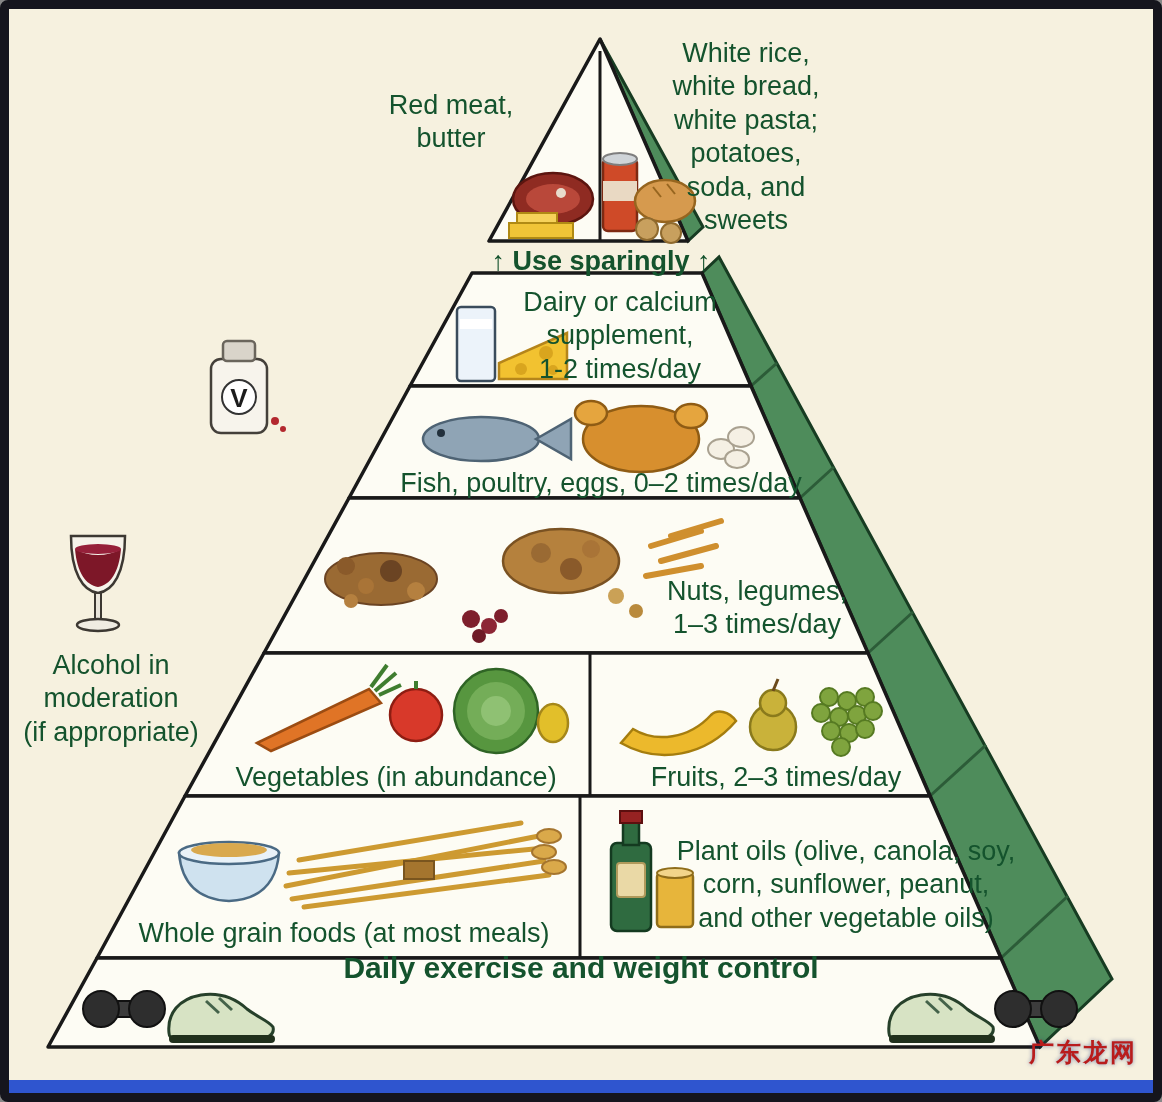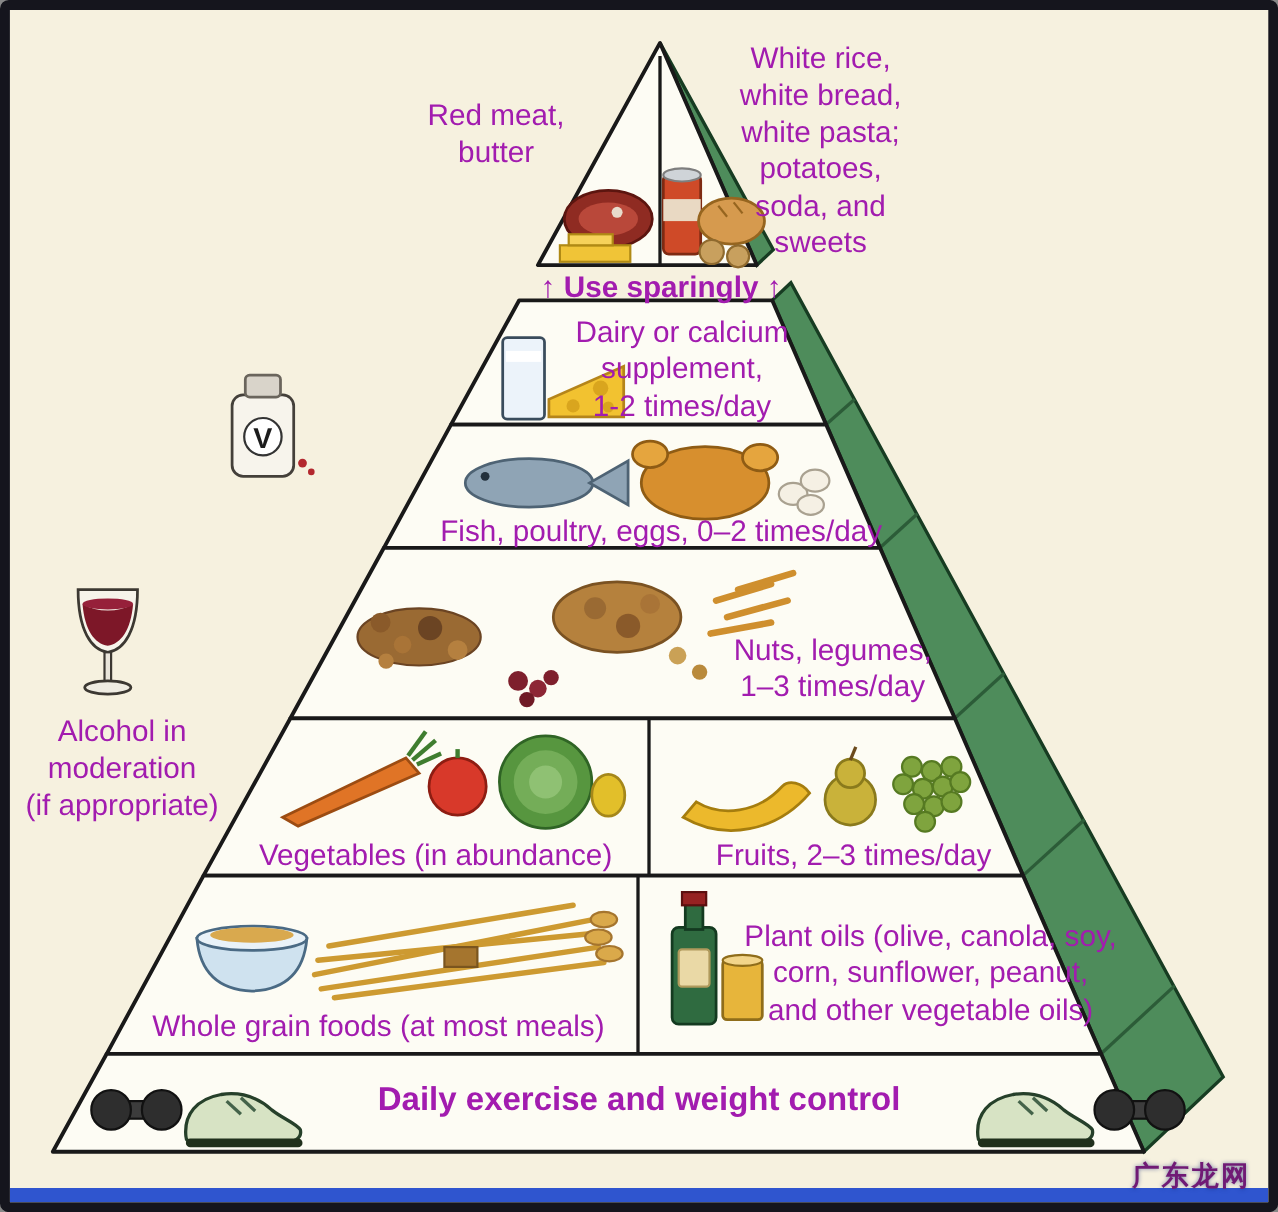--- a/index.html
+++ b/index.html
@@ -13,28 +13,28 @@
     overflow:hidden;
     font-family:"Liberation Sans", sans-serif;
   }
   .art{position:absolute;left:0;top:0;width:1144px;height:1084px;}
   .label{
     position:absolute;
     text-align:center;
     white-space:pre-line;
     font-size:27px;
     line-height:1.24;
-    color:#a21caf;
+    color:#14532d;
     font-family:"Liberation Sans", sans-serif;
   }
   .label.bold{font-weight:bold;font-size:30px;}
   .watermark{
     position:absolute;
-    right:16px;bottom:8px;
-    color:#701a75;
+    right:16px;bottom:24px;
+    color:#b91c1c;
     font-weight:bold;
     font-size:25px;
     letter-spacing:2px;
     text-shadow:0 0 4px rgba(20,40,120,.55);
     z-index:6;
   }
   .blue-strip{
     position:absolute;left:0;right:0;bottom:0;height:13px;
     background:#2f55cf;z-index:5;
   }
@@ -273,21 +273,21 @@
 1-2 times/day</div>
   <div class="label" style="left:352px;top:458px;width:480px;">Fish, poultry, eggs, 0–2 times/day</div>
   <div class="label" style="left:628px;top:566px;width:240px;">Nuts, legumes,
 1–3 times/day</div>
   <div class="label" style="left:192px;top:752px;width:390px;">Vegetables (in abundance)</div>
   <div class="label" style="left:617px;top:752px;width:300px;">Fruits, 2–3 times/day</div>
   <div class="label" style="left:100px;top:896px;width:470px;margin-top:12px;">Whole grain foods (at most meals)</div>
   <div class="label" style="left:632px;top:826px;width:410px;">Plant oils (olive, canola, soy,
 corn, sunflower, peanut,
 and other vegetable oils)</div>
-  <div class="label bold" style="left:272px;top:972px;width:600px;">Daily exercise and weight control</div>
+  <div class="label bold" style="left:272px;top:940px;width:600px;">Daily exercise and weight control</div>
 
   <div class="label" style="left:2px;top:640px;width:200px;">Alcohol in
 moderation
 (if appropriate)</div>
 
   <div class="blue-strip"></div>
   <div class="watermark">广东龙网</div>
 </div>
 
 </body></html>

